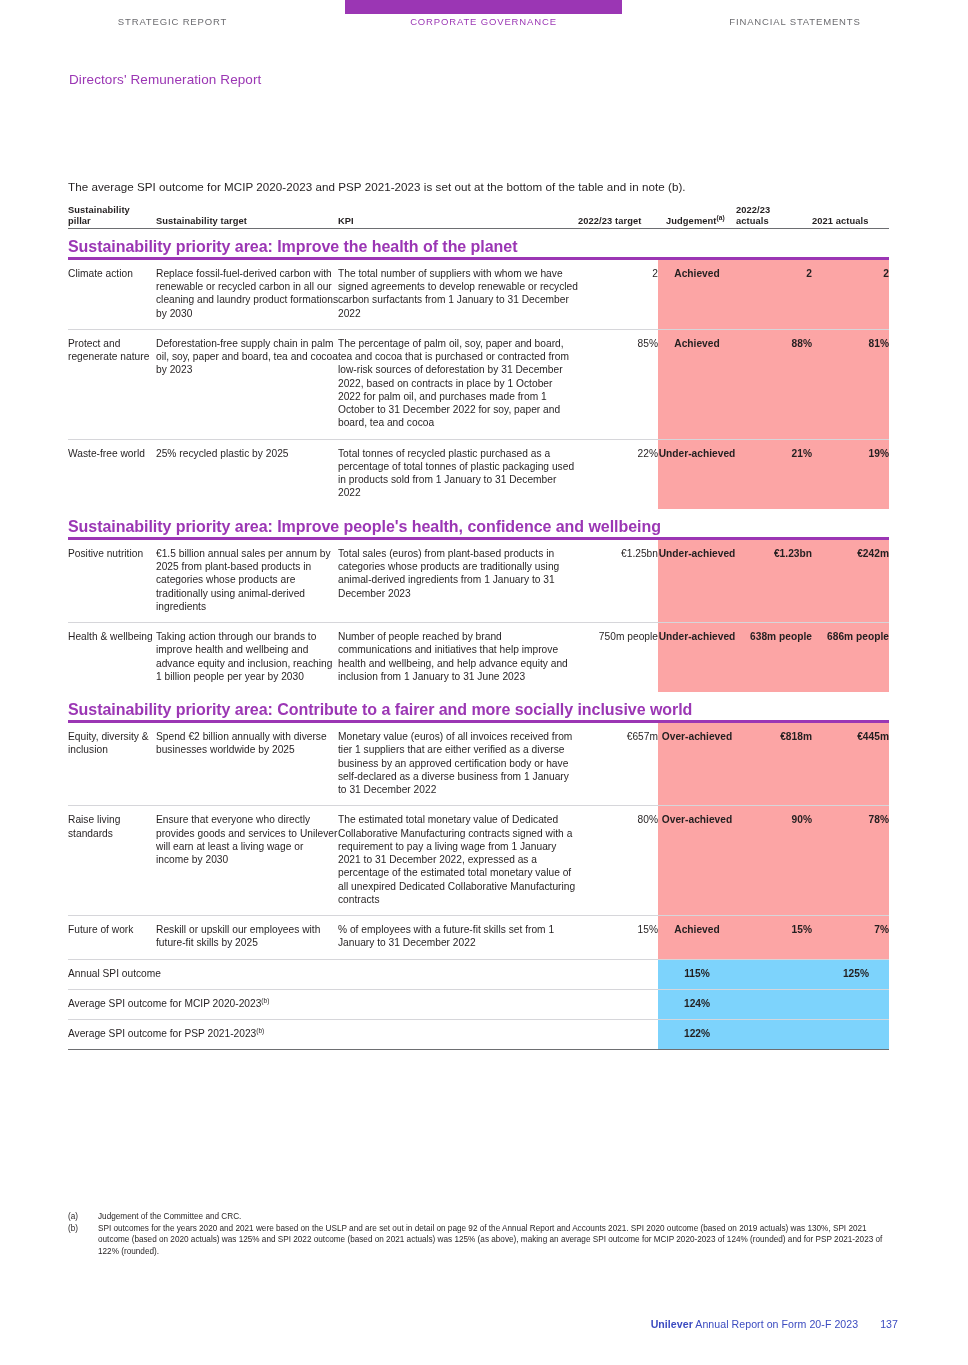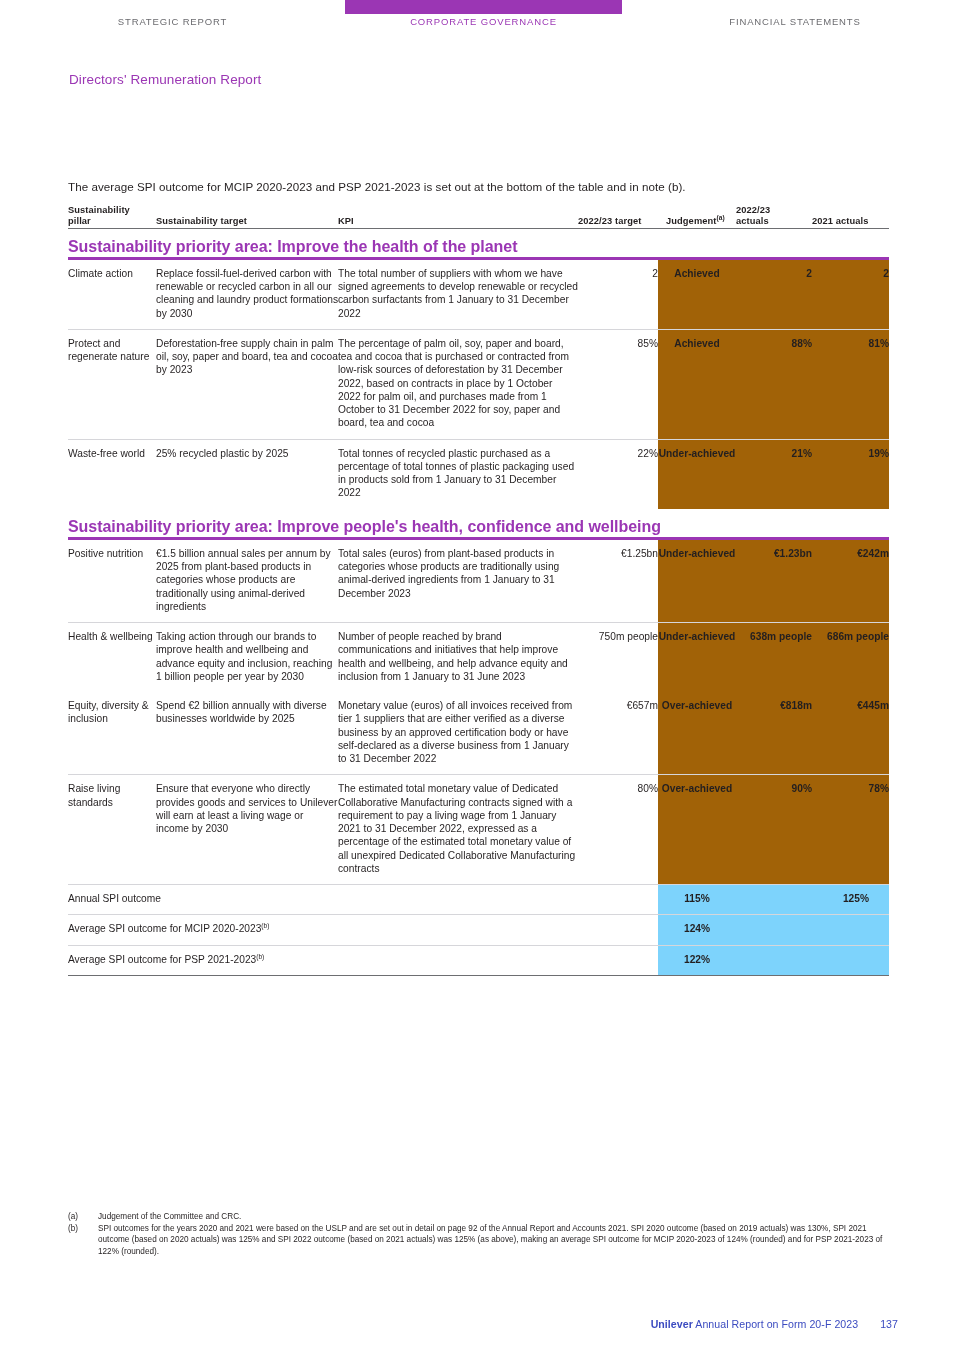--- a/index.html
+++ b/index.html
@@ -148,21 +148,21 @@
   
   tr.datarow td {
     font-size: 10.2px;
     line-height: 1.30;
     color: #231f20;
     padding-top: 7px;
     padding-bottom: 9px;
     letter-spacing: 0.02px;
   }
   tr.datarow td.shade {
-    background: #a16207;
+    background: #fca5a5;
   }
   tr.datarow.sep td {
     border-top: 0.8px solid #d6d6da;
   }
   td.cell-num {
     text-align: right;
     padding-right: 4px;
   }
   td.cell-judge {
     text-align: center;
@@ -341,20 +341,26 @@
   <tr class="datarow sep">
     <td class="cell-pillar">Health &amp; wellbeing</td>
     <td class="cell-target">Taking action through our brands to improve health and wellbeing and advance equity and inclusion, reaching 1 billion people per year by 2030</td>
     <td class="cell-kpi">Number of people reached by brand communications and initiatives that help improve health and wellbeing, and help advance equity and inclusion from 1 January to 31 June 2023</td>
     <td class="cell-num">750m people</td>
     <td class="cell-judge shade">Under-achieved</td>
     <td class="cell-act shade">638m people</td>
     <td class="cell-act shade">686m people</td>
   </tr>
 
+  <tr class="section">
+    <td colspan="7">
+      <div class="section-title">Sustainability priority area: Contribute to a fairer and more socially inclusive world</div>
+      <div class="section-rule"></div>
+    </td>
+  </tr>
 
   <tr class="datarow">
     <td class="cell-pillar">Equity, diversity &amp; inclusion</td>
     <td class="cell-target">Spend €2 billion annually with diverse businesses worldwide by 2025</td>
     <td class="cell-kpi">Monetary value (euros) of all invoices received from tier 1 suppliers that are either verified as a diverse business by an approved certification body or have self-declared as a diverse business from 1 January to 31 December 2022</td>
     <td class="cell-num">€657m</td>
     <td class="cell-judge shade">Over-achieved</td>
     <td class="cell-act shade">€818m</td>
     <td class="cell-act shade">€445m</td>
   </tr>
@@ -362,20 +368,29 @@
   <tr class="datarow sep">
     <td class="cell-pillar">Raise living standards</td>
     <td class="cell-target">Ensure that everyone who directly provides goods and services to Unilever will earn at least a living wage or income by 2030</td>
     <td class="cell-kpi">The estimated total monetary value of Dedicated Collaborative Manufacturing contracts signed with a requirement to pay a living wage from 1 January 2021 to 31 December 2022, expressed as a percentage of the estimated total monetary value of all unexpired Dedicated Collaborative Manufacturing contracts</td>
     <td class="cell-num">80%</td>
     <td class="cell-judge shade">Over-achieved</td>
     <td class="cell-act shade">90%</td>
     <td class="cell-act shade">78%</td>
   </tr>
 
+  <tr class="datarow sep">
+    <td class="cell-pillar">Future of work</td>
+    <td class="cell-target">Reskill or upskill our employees with future-fit skills by 2025</td>
+    <td class="cell-kpi">% of employees with a future-fit skills set from 1 January to 31 December 2022</td>
+    <td class="cell-num">15%</td>
+    <td class="cell-judge shade">Achieved</td>
+    <td class="cell-act shade">15%</td>
+    <td class="cell-act shade">7%</td>
+  </tr>
 
   <tr class="sumrow">
     <td colspan="4">Annual SPI outcome</td>
     <td class="cell-judge shade">115%</td>
     <td class="cell-act shade"></td>
     <td class="cell-act shade">125%</td>
   </tr>
 
   <tr class="sumrow">
     <td colspan="4"><span>Average SPI outcome for MCIP 2020-2023</span><sup class="fn">(b)</sup></td>

